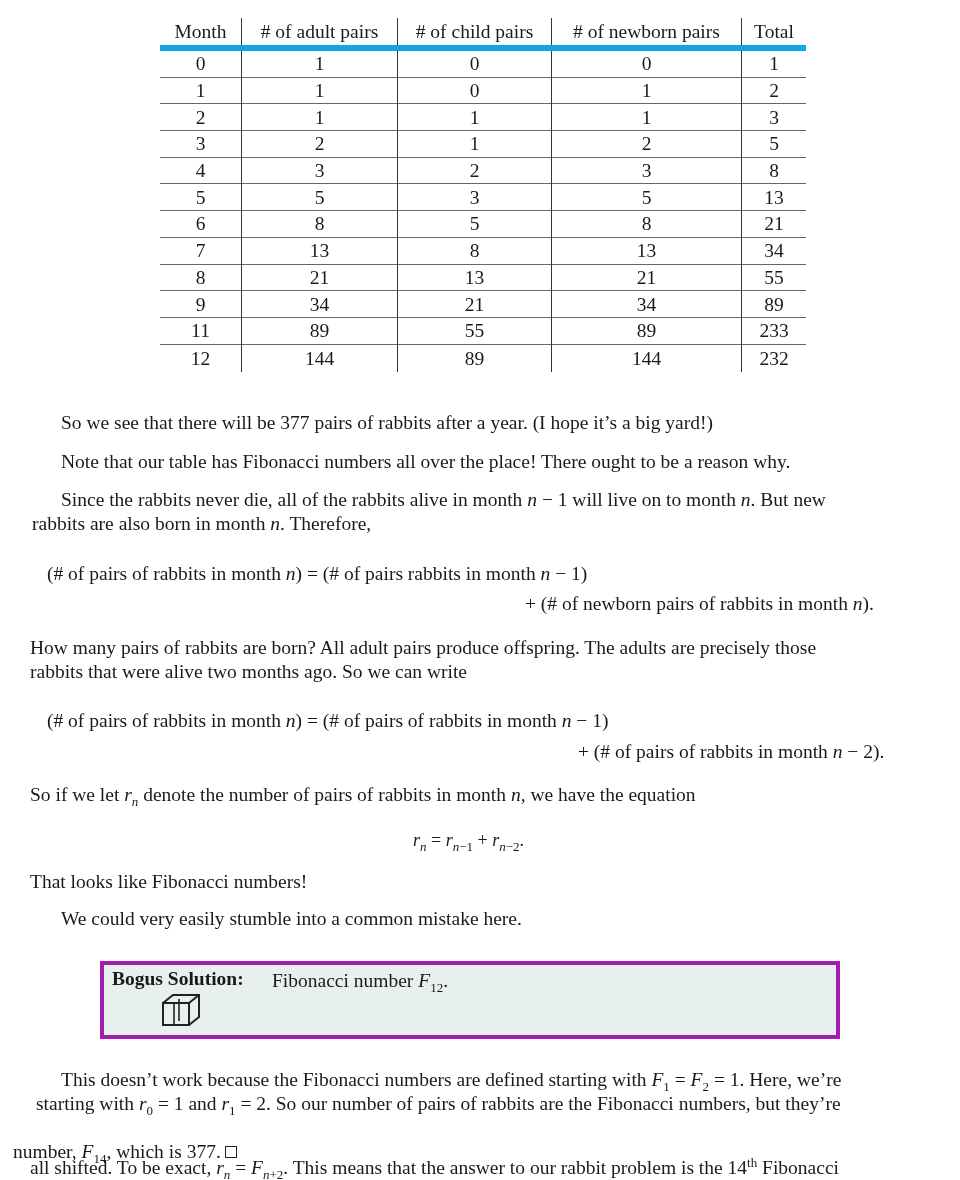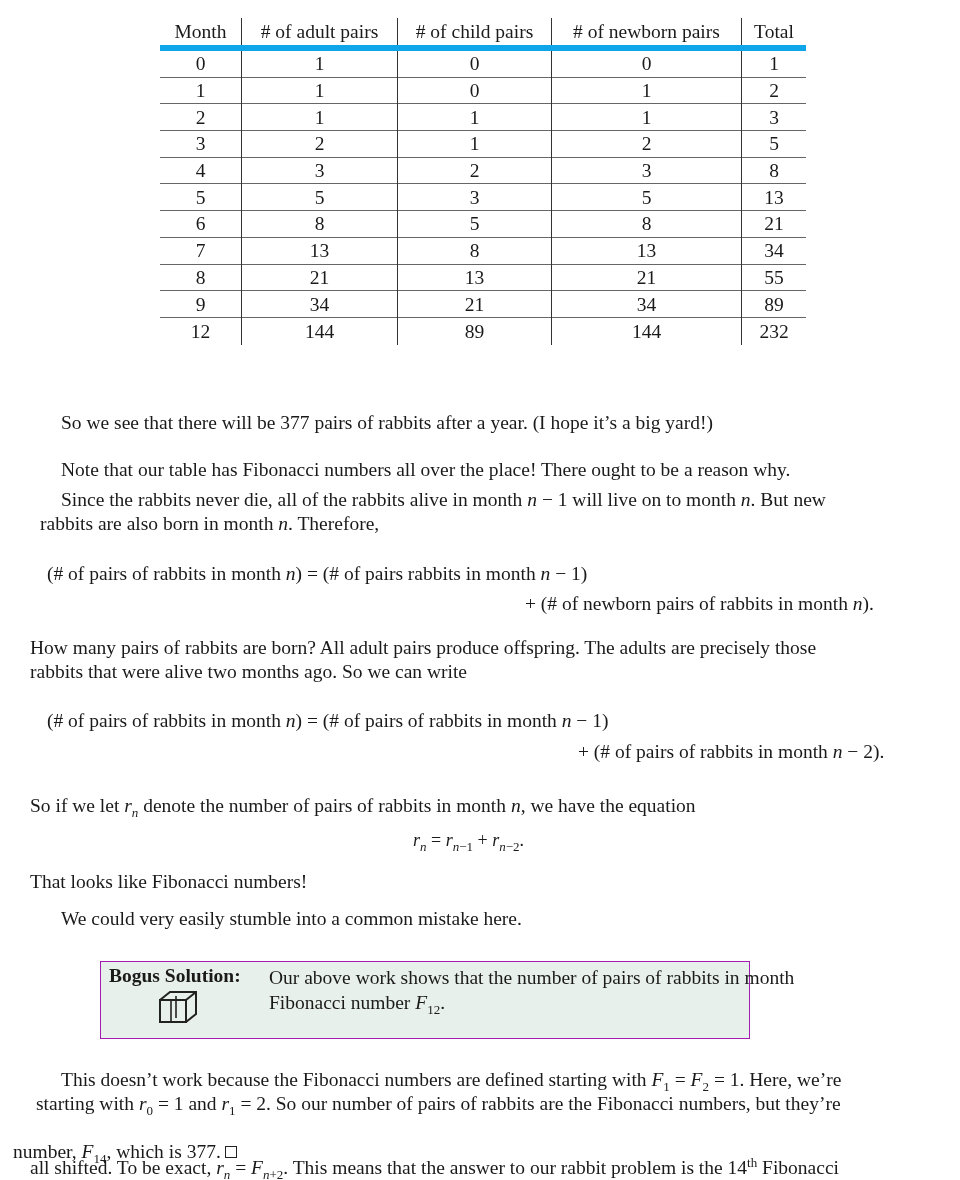--- a/index.html
+++ b/index.html
@@ -22,22 +22,22 @@
   thead tr { border-bottom:6px solid #0ea5e9; }
   tbody tr { border-bottom:1px solid #666; }
   tbody tr:last-child { border-bottom:none; }
   tbody tr:last-child td { height:27px; }
 
   .p { position:absolute; line-height:24px; white-space:nowrap; }
   i { font-style:italic; }
   sub, sup { font-size:13px; line-height:0; }
 
   .bogus {
-    position:absolute; left:100px; top:961px; width:650px; height:78px;
-    background:#e8f0ec; border:1px solid #a21caf; box-sizing:border-box;
+    position:absolute; left:100px; top:961px; width:740px; height:78px;
+    background:#e8f0ec; border:4px solid #a21caf; box-sizing:border-box;
   }
   .bogus .lbl { position:absolute; left:8px; top:3px; font-weight:bold; }
   .bogus .icon { position:absolute; left:57px; top:28px; }
   .bogus .txt { position:absolute; left:168px; top:3px; line-height:25px; white-space:nowrap; }
   .qed { display:inline-block; width:10px; height:10px; border:1px solid #222; vertical-align:0px; margin-left:4px; }
 </style>
 </head>
 <body>
 
 <div class="tbl-wrap">
@@ -116,64 +116,70 @@
           <td class="c4">55</td>
         </tr>
         <tr>
           <td class="c0">9</td>
           <td class="c1">34</td>
           <td class="c2">21</td>
           <td class="c3">34</td>
           <td class="c4">89</td>
         </tr>
         <tr>
+          <td class="c0">11</td>
+          <td class="c1">89</td>
+          <td class="c2">55</td>
+          <td class="c3">89</td>
+          <td class="c4">233</td>
+        </tr>
+        <tr>
           <td class="c0">12</td>
           <td class="c1">144</td>
           <td class="c2">89</td>
           <td class="c3">144</td>
           <td class="c4">232</td>
         </tr>
       </tbody>
   </table>
 </div>
 
 <div class="p" style="left:61px; top:411px;">So we see that there will be 377 pairs of rabbits after a year. (I hope it’s a big yard!)</div>
-<div class="p" style="left:61px; top:450px;margin-top:8px;">Note that our table has Fibonacci numbers all over the place! There ought to be a reason why.</div>
+<div class="p" style="left:61px; top:450px;">Note that our table has Fibonacci numbers all over the place! There ought to be a reason why.</div>
 
 <div class="p" style="left:61px; top:488px;"><span>Since the rabbits never die, all of the rabbits alive in month </span><i>n</i><span> − 1 will live on to month </span><i>n</i><span>. But new</span></div>
-<div class="p" style="left:40px; top:512px;"><span>rabbits are also born in month </span><i>n</i><span>. Therefore,</span></div>
+<div class="p" style="left:32px; top:512px;"><span>rabbits are also born in month </span><i>n</i><span>. Therefore,</span></div>
 
 <div class="p" style="left:47px; top:562px;"><span>(# of pairs of rabbits in month </span><i>n</i><span>) = (# of pairs rabbits in month </span><i>n</i><span> − 1)</span></div>
 <div class="p" style="left:525px; top:592px;"><span>+ (# of newborn pairs of rabbits in month </span><i>n</i><span>).</span></div>
 
 <div class="p" style="left:30px; top:636px;">How many pairs of rabbits are born? All adult pairs produce offspring. The adults are precisely those</div>
 <div class="p" style="left:30px; top:660px;">rabbits that were alive two months ago. So we can write</div>
 
 <div class="p" style="left:47px; top:709px;"><span>(# of pairs of rabbits in month </span><i>n</i><span>) = (# of pairs of rabbits in month </span><i>n</i><span> − 1)</span></div>
 <div class="p" style="left:578px; top:740px;"><span>+ (# of pairs of rabbits in month </span><i>n</i><span> − 2).</span></div>
 
-<div class="p" style="left:30px; top:783px;margin-top:11px;"><span>So if we let </span><i>r</i><sub><i>n</i></sub><span> denote the number of pairs of rabbits in month </span><i>n</i><span>, we have the equation</span></div>
+<div class="p" style="left:30px; top:783px;"><span>So if we let </span><i>r</i><sub><i>n</i></sub><span> denote the number of pairs of rabbits in month </span><i>n</i><span>, we have the equation</span></div>
 
 <div class="p" style="left:413px; top:828px; font-size:18px;"><i>r</i><sub><i>n</i></sub> = <i>r</i><sub><i>n</i>−1</sub> + <i>r</i><sub><i>n</i>−2</sub>.</div>
 
 <div class="p" style="left:30px; top:870px;">That looks like Fibonacci numbers!</div>
 <div class="p" style="left:61px; top:907px;">We could very easily stumble into a common mistake here.</div>
 
 <div class="bogus">
   <div class="lbl">Bogus Solution:</div>
   <div class="icon">
     <svg width="42" height="34" viewBox="0 0 42 34">
       <rect x="2" y="10" width="26" height="22" fill="none" stroke="#222" stroke-width="2"></rect>
       <path d="M2 10 L12 2 L38 2 L38 24 L28 32" fill="none" stroke="#222" stroke-width="2"></path>
       <path d="M28 10 L38 2" fill="none" stroke="#222" stroke-width="2"></path>
       <path d="M13 10 L13 32 M18 6 L18 28" fill="none" stroke="#222" stroke-width="1.6"></path>
     </svg>
   </div>
   <div class="txt">
-    <div>Our above work shows that the number of pairs of rabbits in month</div>
     <div><span>Fibonacci number </span><i>F</i><sub>12</sub>.</div>
   </div>
 </div>
 
 <div class="p" style="left:61px; top:1068px;"><span>This doesn’t work because the Fibonacci numbers are defined starting with </span><i>F</i><sub>1</sub> = <i>F</i><sub>2</sub> = 1<span>. Here, we’re</span></div>
 <div class="p" style="left:36px; top:1092px;"><span>starting with </span><i>r</i><sub>0</sub><span> = 1 and </span><i>r</i><sub>1</sub><span> = 2. So our number of pairs of rabbits are the Fibonacci numbers, but they’re</span></div>
 <div class="p" style="left:30px; top:1116px;margin-top:40px;"><span>all shifted. To be exact, </span><i>r</i><sub><i>n</i></sub> = <i>F</i><sub><i>n</i>+2</sub><span>. This means that the answer to our rabbit problem is the 14</span><sup>th</sup><span> Fibonacci</span></div>
 <div class="p" style="left:13px; top:1140px;"><span>number, </span><i>F</i><sub>14</sub><span>, which is 377.</span><span class="qed"></span></div>
 
 </body></html>

